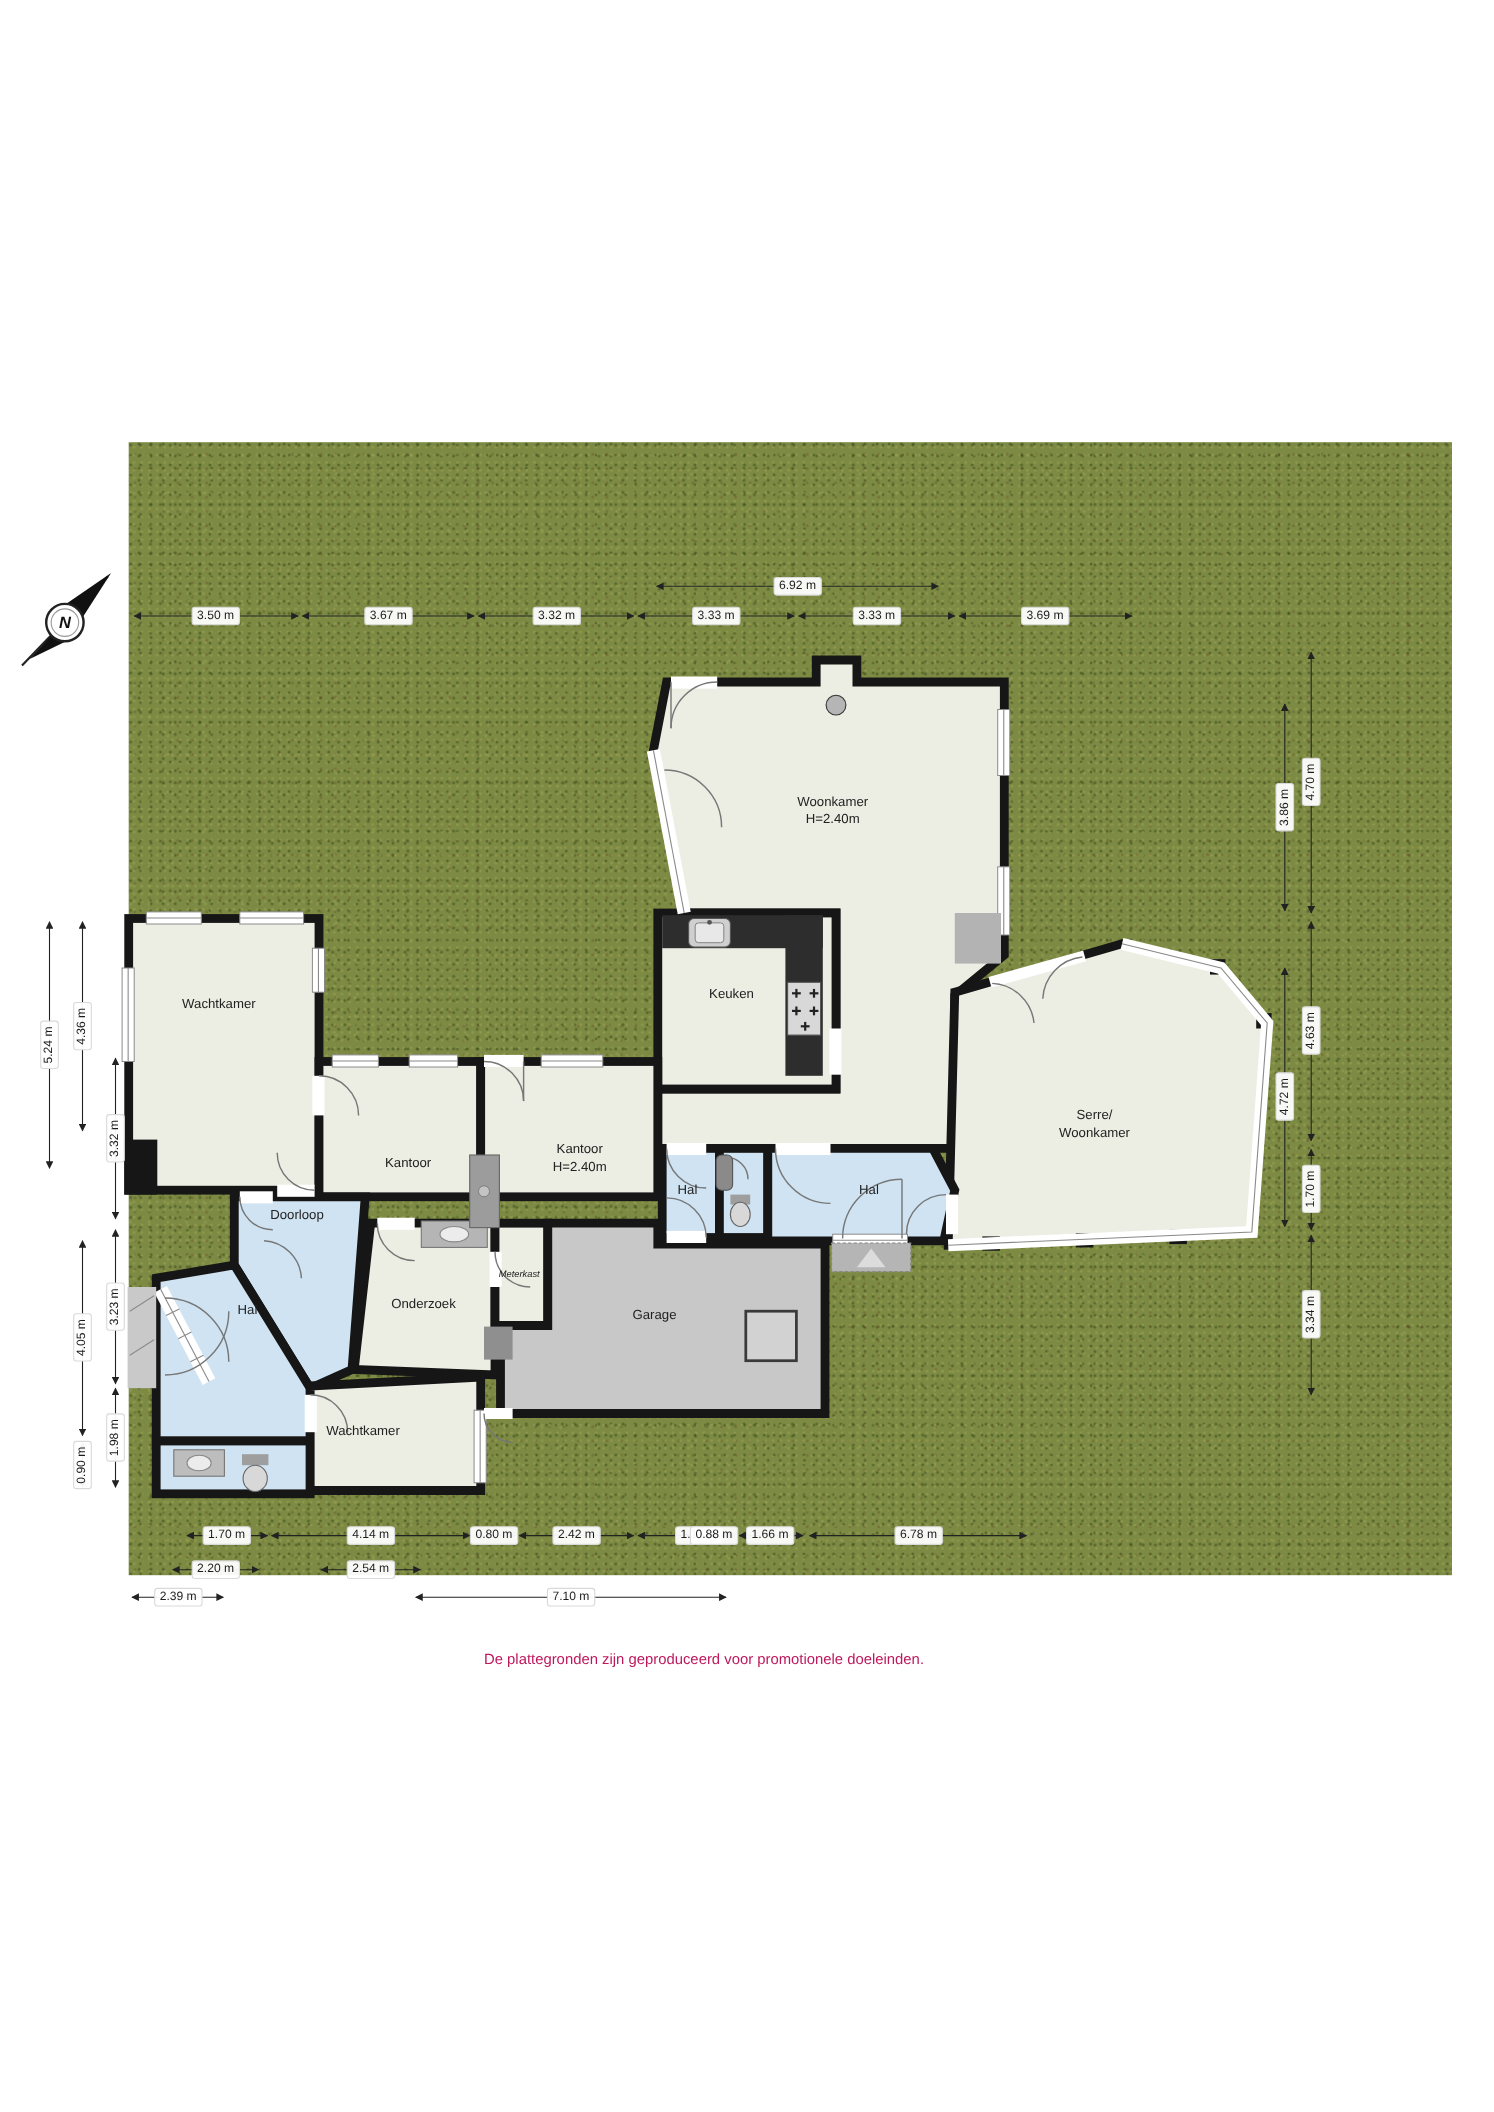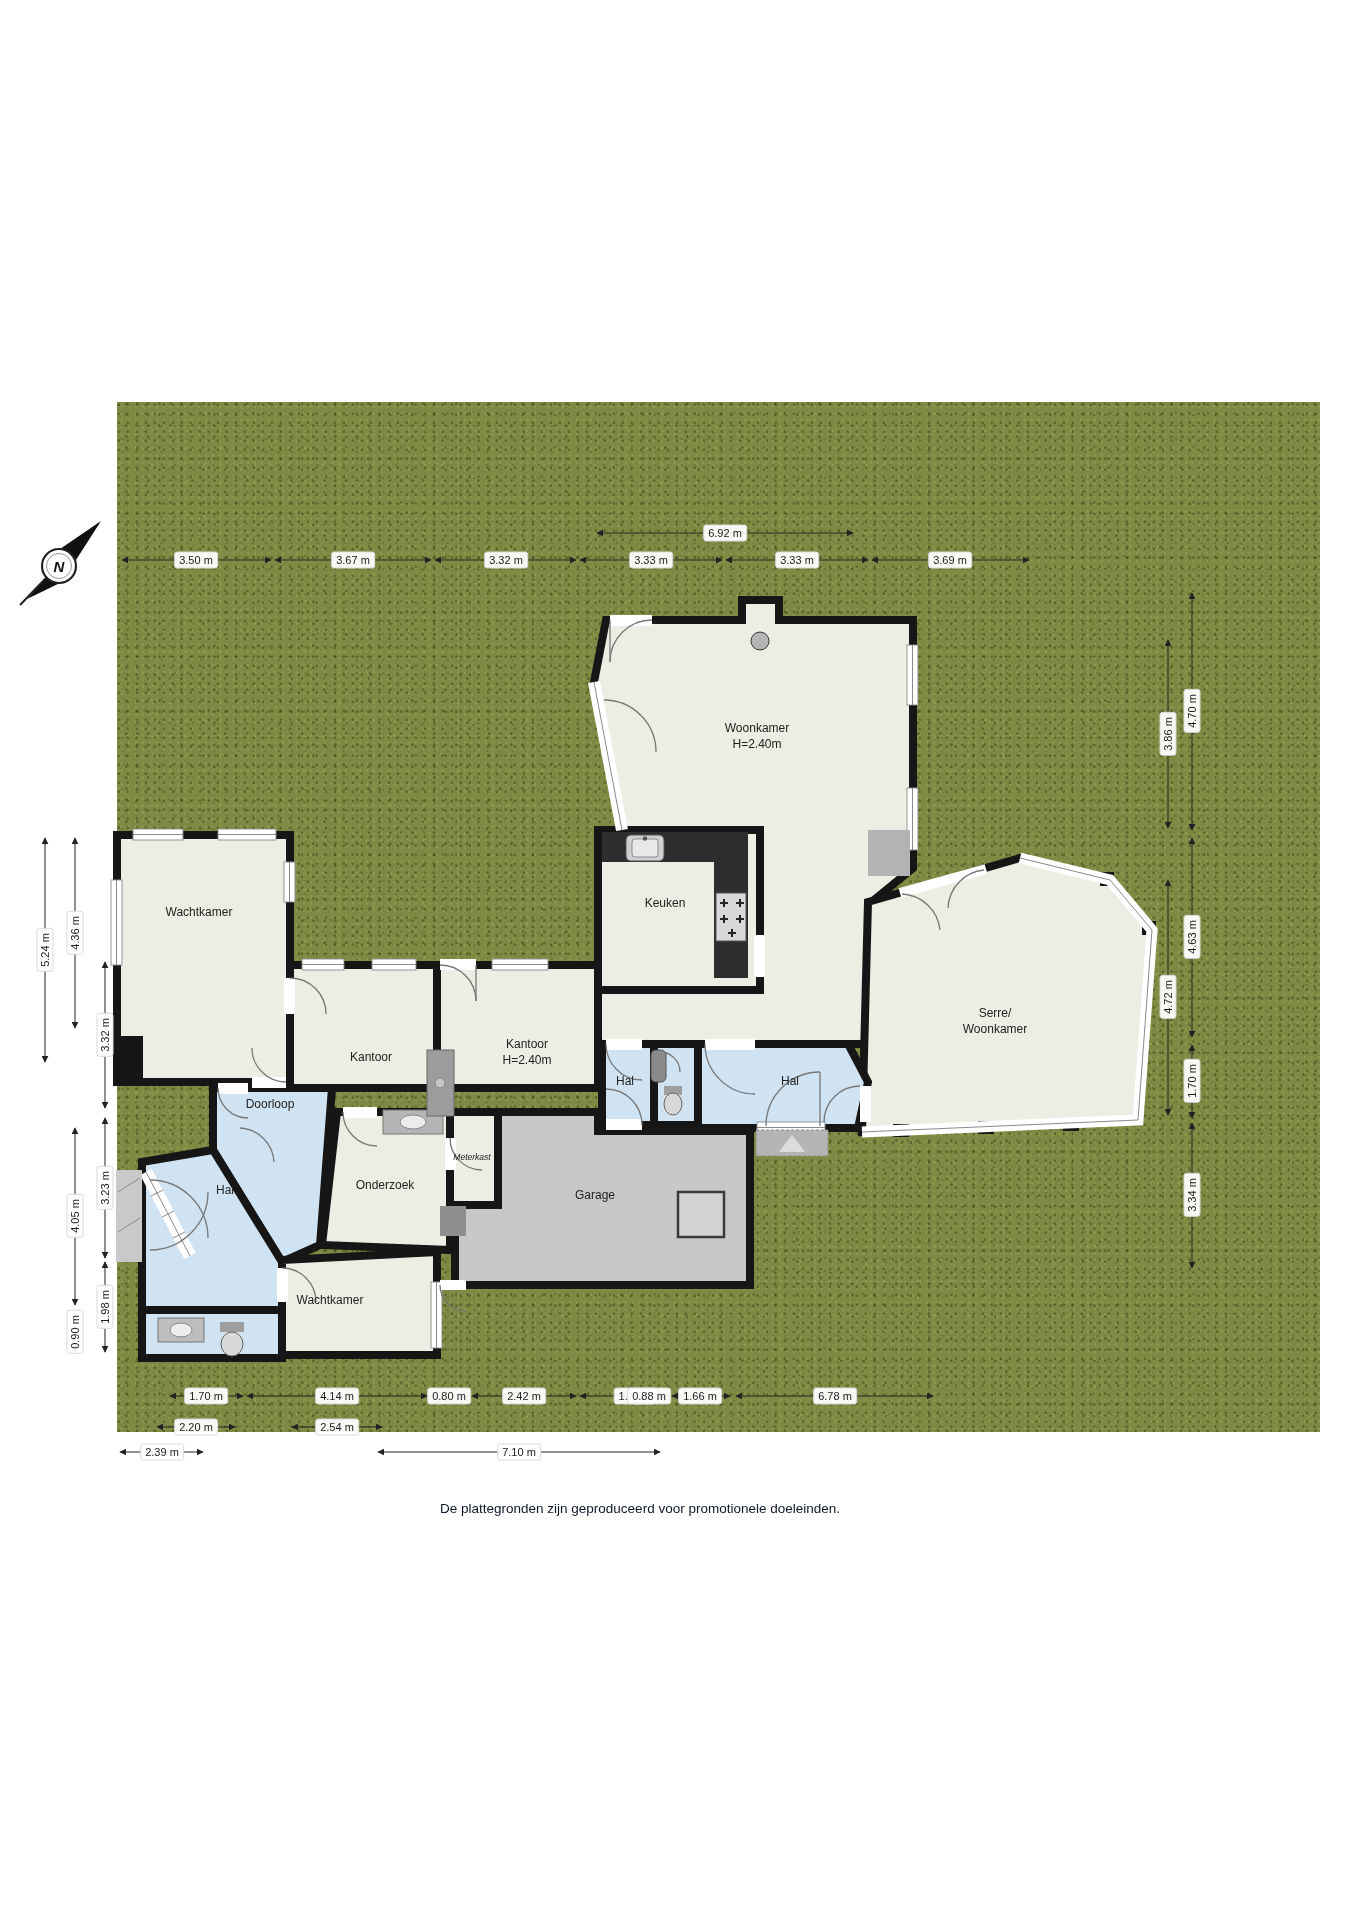--- a/index.html
+++ b/index.html
@@ -18,21 +18,21 @@
   .dlabel{position:absolute;transform:translate(-50%,-50%);font-size:11px;color:#1c1c1c;
           background:rgba(255,255,255,.95);padding:0 4px;line-height:15px;border-radius:3px;
           border:1px solid #d9d9d9;white-space:nowrap;z-index:5;}
   .dlabel.v{transform:translate(-50%,-50%) rotate(-90deg);}
   .rlabel{position:absolute;transform:translate(-50%,-50%);font-size:12px;color:#222;
           text-align:center;line-height:1.3;white-space:nowrap;z-index:4;}
   .rlabel.small{font-size:8.5px;font-style:italic;}
   .nlabel{position:absolute;transform:translate(-50%,-50%);font-size:15px;font-weight:bold;
           font-style:italic;color:#111;z-index:6;}
   .footer{position:absolute;left:0;top:1500px;width:1280px;text-align:center;
-          font-size:13.5px;color:#0f172a;line-height:1.35;}
+          font-size:13.5px;color:#be185d;line-height:1.35;}
 </style>
 </head>
 <body>
 
 <div class="page">
 
   <div class="grass"></div>
 
   <svg class="plan" width="1358" height="1920" viewBox="0 0 1358 1920">
     <defs>

